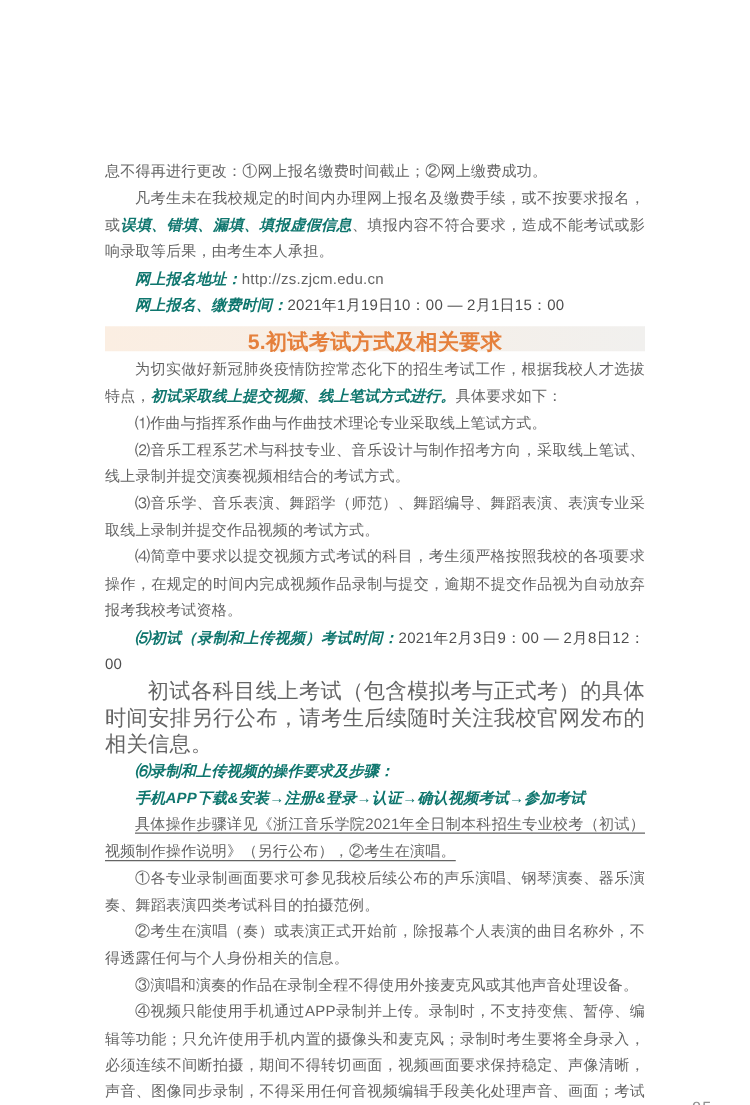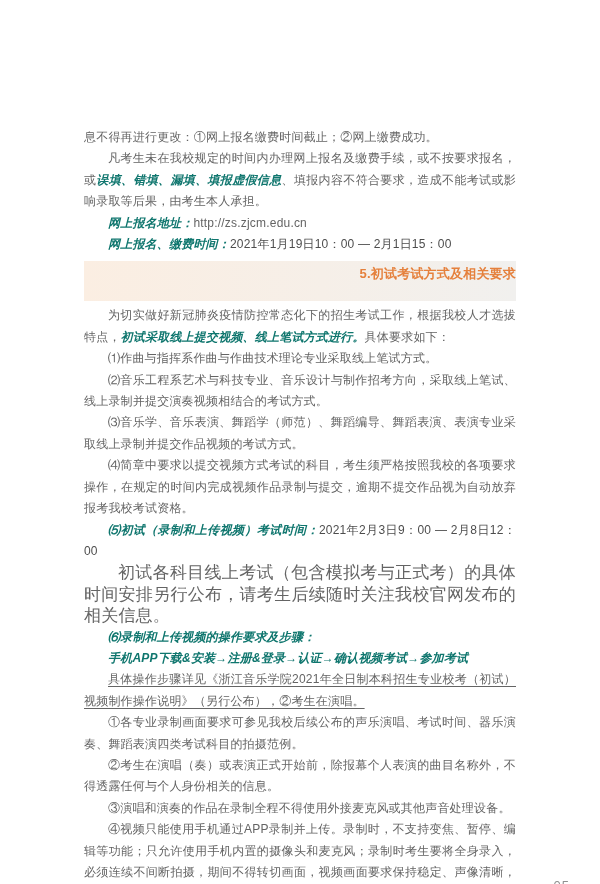--- a/index.html
+++ b/index.html
@@ -47,29 +47,29 @@
   .small {
     font-size: 17px;
     line-height: 21.4px;
   }
   .underline {
     text-decoration: underline;
     text-underline-offset: 3px;
   }
   .section-heading {
     margin: 6px 0 4px 0 !important;
-    height: 40px;
+    height: 20px;
     line-height: 26px;
     background: linear-gradient(90deg, #fbeee2 0%, #f6efe8 55%, #f1f0ee 100%);
     color: #e5803c;
-    font-size: 13px;
+    font-size: 17px;
     font-weight: bold;
     padding-left: 21px;
     text-indent: 0;
-    text-align: right;
+    text-align: center;
   }
   .page-number {
     position: absolute;
     top: 836px;
     right: 30px;
     font-size: 13px;
     color: #909090;
     letter-spacing: 1px;
   }
 </style>
@@ -102,21 +102,21 @@
     <p class="indent"><span class="b">⑸初试（录制和上传视频）考试时间：</span><span class="dark">2021年2月3日9：00 — 2月8日12：00</span></p>
 
     <p class="indent small">初试各科目线上考试（包含模拟考与正式考）的具体时间安排另行公布，请考生后续随时关注我校官网发布的相关信息。</p>
 
     <p class="indent b">⑹录制和上传视频的操作要求及步骤：</p>
 
     <p class="indent b">手机APP下载&amp;安装→注册&amp;登录→认证→确认视频考试→参加考试</p>
 
     <p class="indent underline">具体操作步骤详见《浙江音乐学院2021年全日制本科招生专业校考（初试）视频制作操作说明》（另行公布），②考生在演唱。</p>
 
-    <p class="indent">①各专业录制画面要求可参见我校后续公布的声乐演唱、考试时间、器乐演奏、舞蹈表演四类考试科目的拍摄范例。</p>
+    <p class="indent">①各专业录制画面要求可参见我校后续公布的声乐演唱、钢琴演奏、器乐演奏、舞蹈表演四类考试科目的拍摄范例。</p>
 
     <p class="indent">②考生在演唱（奏）或表演正式开始前，除报幕个人表演的曲目名称外，不得透露任何与个人身份相关的信息。</p>
 
     <p class="indent">③演唱和演奏的作品在录制全程不得使用外接麦克风或其他声音处理设备。</p>
 
     <p class="indent">④视频只能使用手机通过APP录制并上传。录制时，不支持变焦、暂停、编辑等功能；只允许使用手机内置的摄像头和麦克风；录制时考生要将全身录入，必须连续不间断拍摄，期间不得转切画面，视频画面要求保持稳定、声像清晰，声音、图像同步录制，不得采用任何音视频编辑手段美化处理声音、画面；考试过程中禁止考生私自进行录像和录屏、录音等，严禁将相关信息泄露或公布。</p>
 
   </div>
 
   <div class="page-number">05</div>

